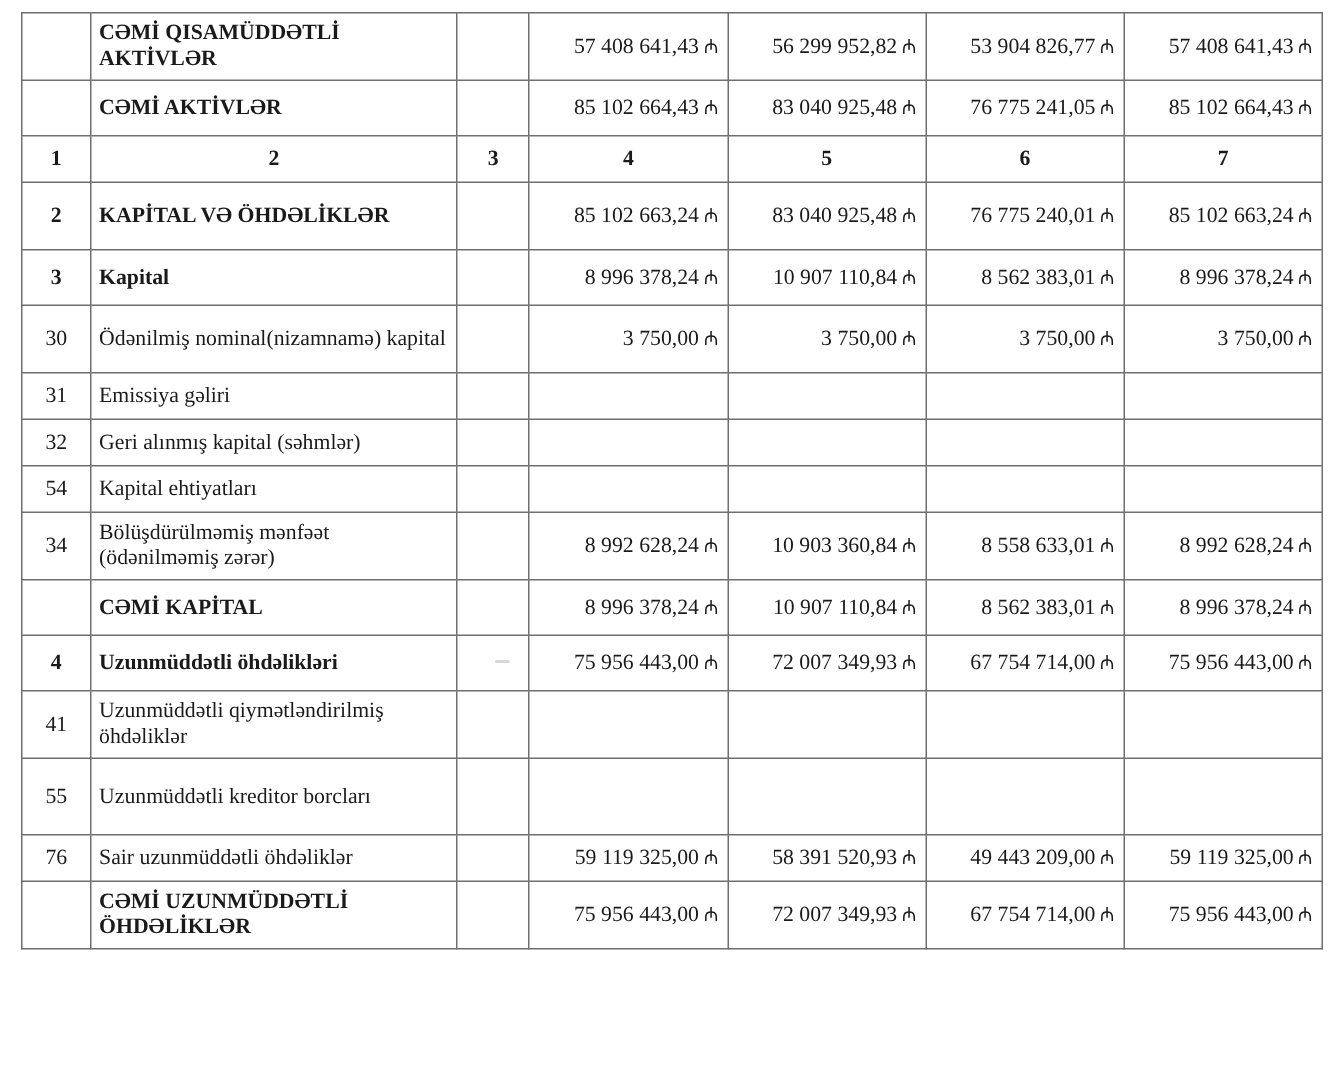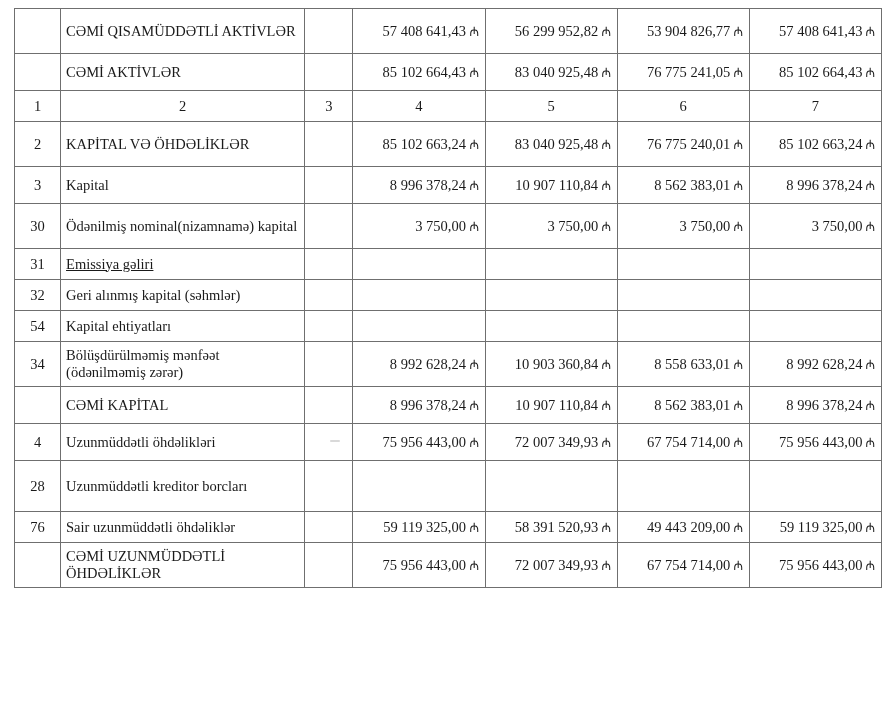--- a/index.html
+++ b/index.html
@@ -48,26 +48,26 @@
   }
   td.name {
     text-align: left;
   }
   td.val {
     text-align: right;
     font-size: 14px;
     white-space: nowrap;
     padding-right: 8px;
   }
-  .bold { font-weight: normal; border-radius: 18px; }
+  .bold { font-weight: bold; border-radius: 18px; }
   .hdrrow td {
     text-align: center;
     font-size: 14px;
   }
-  .u { text-decoration: underline; }
+  .u { }
   .manat {
     font-family: "Liberation Serif", serif;
     font-size: 13px;
     display: inline-block;
     padding-left: 3px;
     transform: scaleX(0.9);
   }
   .tall td { height: 40px; }
   .tall2 td { height: 46px; }
   .short td { height: 26px; }
@@ -198,22 +198,31 @@
         </tr>
         <tr class="mid">
           <td class="num bold">4</td>
           <td class="name bold">Uzunmüddətli öhdəlikləri</td>
           <td class="num"></td>
           <td class="val">75 956 443,00<span class="manat">₼</span></td>
           <td class="val">72 007 349,93<span class="manat">₼</span></td>
           <td class="val">67 754 714,00<span class="manat">₼</span></td>
           <td class="val">75 956 443,00<span class="manat">₼</span></td>
         </tr>
+        <tr class="tall">
+          <td class="num">41</td>
+          <td class="name">Uzunmüddətli qiymətləndirilmiş öhdəliklər</td>
+          <td class="num"></td>
+          <td class="val"></td>
+          <td class="val"></td>
+          <td class="val"></td>
+          <td class="val"></td>
+        </tr>
         <tr class="tall2">
-          <td class="num">28</td>
+          <td class="num">55</td>
           <td class="name">Uzunmüddətli kreditor borcları</td>
           <td class="num"></td>
           <td class="val"></td>
           <td class="val"></td>
           <td class="val"></td>
           <td class="val"></td>
         </tr>
         <tr class="short">
           <td class="num">76</td>
           <td class="name">Sair uzunmüddətli öhdəliklər</td>

